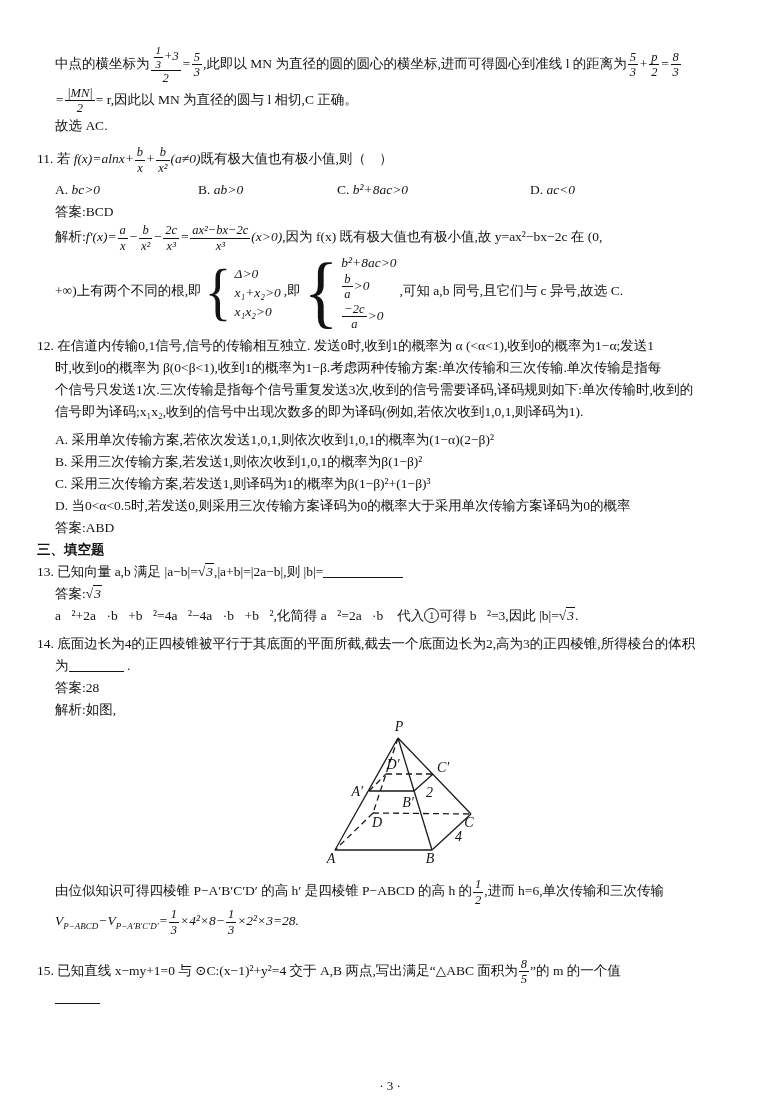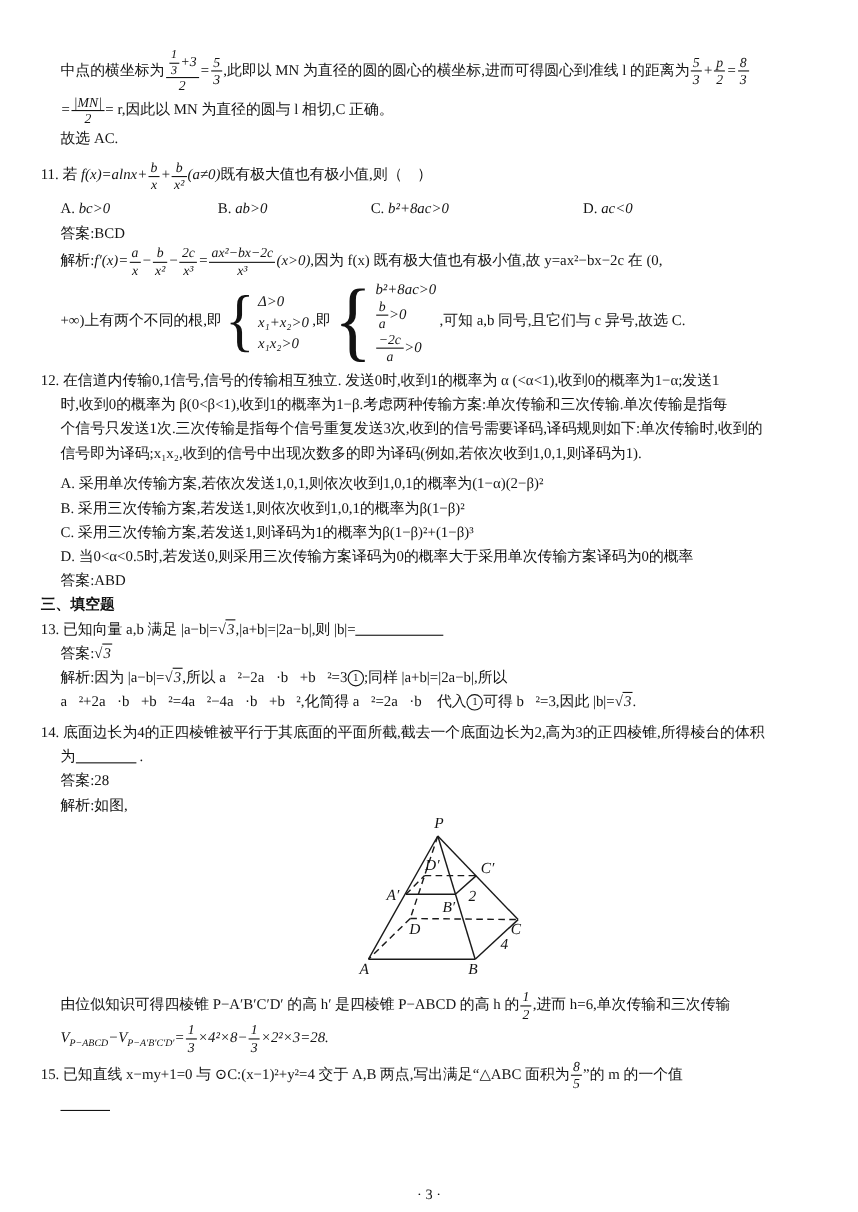--- a/index.html
+++ b/index.html
@@ -98,23 +98,20 @@
 
   <div class="ln b"><span>三、填空题</span></div>
 
   <div class="ln">
     <span>13. 已知向量 a,b 满足 |a−b|=</span><span class="sq"><i>√</i><i class="rad">3</i></span><span>,|a+b|=|2a−b|,则 |b|=</span><span class="blank" style="width:80px;"></span>
   </div>
   <div class="ln ind">
     <span>答案:</span><span class="sq"><i>√</i><i class="rad">3</i></span>
   </div>
   <div class="ln ind">
-    <span>解析:因为 |a−b|=</span><span class="sq"><i>√</i><i class="rad">3</i></span><span>,所以 a⃗²−2a⃗·b⃗+b⃗²=3</span><span class="circ">1</span><span>;同样 |a+b|=|2a−b|,所以</span>
-  </div>
-  <div class="ln ind">
     <span>a⃗²+2a⃗·b⃗+b⃗²=4a⃗²−4a⃗·b⃗+b⃗²,化简得 a⃗²=2a⃗·b⃗ 代入</span><span class="circ">1</span><span>可得 b⃗²=3,因此 |b|=</span><span class="sq"><i>√</i><i class="rad">3</i></span><span>.</span>
   </div>
 
   <div class="ln" style="margin-top:6px;"><span>14. 底面边长为4的正四棱锥被平行于其底面的平面所截,截去一个底面边长为2,高为3的正四棱锥,所得棱台的体积</span></div>
   <div class="ln ind">
     <span>为</span><span class="blank" style="width:55px;"></span> <span>.</span>
   </div>
   <div class="ln ind"><span>答案:28</span></div>
   <div class="ln ind"><span>解析:如图,</span></div>
 
@@ -150,21 +147,21 @@
     </svg>
   </div>
 
   <div class="ln ind" style="margin-top:6px;">
     <span>由位似知识可得四棱锥 P−A′B′C′D′ 的高 h′ 是四棱锥 P−ABCD 的高 h 的</span><span class="fr"><b class="n">1</b><b class="d">2</b></span><span>,进而 h=6,单次传输和三次传输</span>
   </div>
   <div class="ln ind">
     <span class="m">V</span><sub class="m" style="font-size:9px;">P−ABCD</sub><span class="m">−</span><span class="m">V</span><sub class="m" style="font-size:9px;">P−A′B′C′D′</sub><span class="m">=</span><span class="fr"><b class="n">1</b><b class="d">3</b></span><span class="m">×4²×8−</span><span class="fr"><b class="n">1</b><b class="d">3</b></span><span class="m">×2²×3=28.</span>
   </div>
 
-  <div class="ln" style="margin-top:4px;">
+  <div class="ln" style="margin-top:20px;">
     <span>15. 已知直线 x−my+1=0 与 ⊙C:(x−1)²+y²=4 交于 A,B 两点,写出满足“△ABC 面积为</span><span class="fr"><b class="n">8</b><b class="d">5</b></span><span>”的 m 的一个值</span>
   </div>
   <div class="ln ind">
     <span class="blank" style="width:45px;"></span>
   </div>
 
   <div class="pagenum"><span>· 3 ·</span></div>
 
 </div>
 

